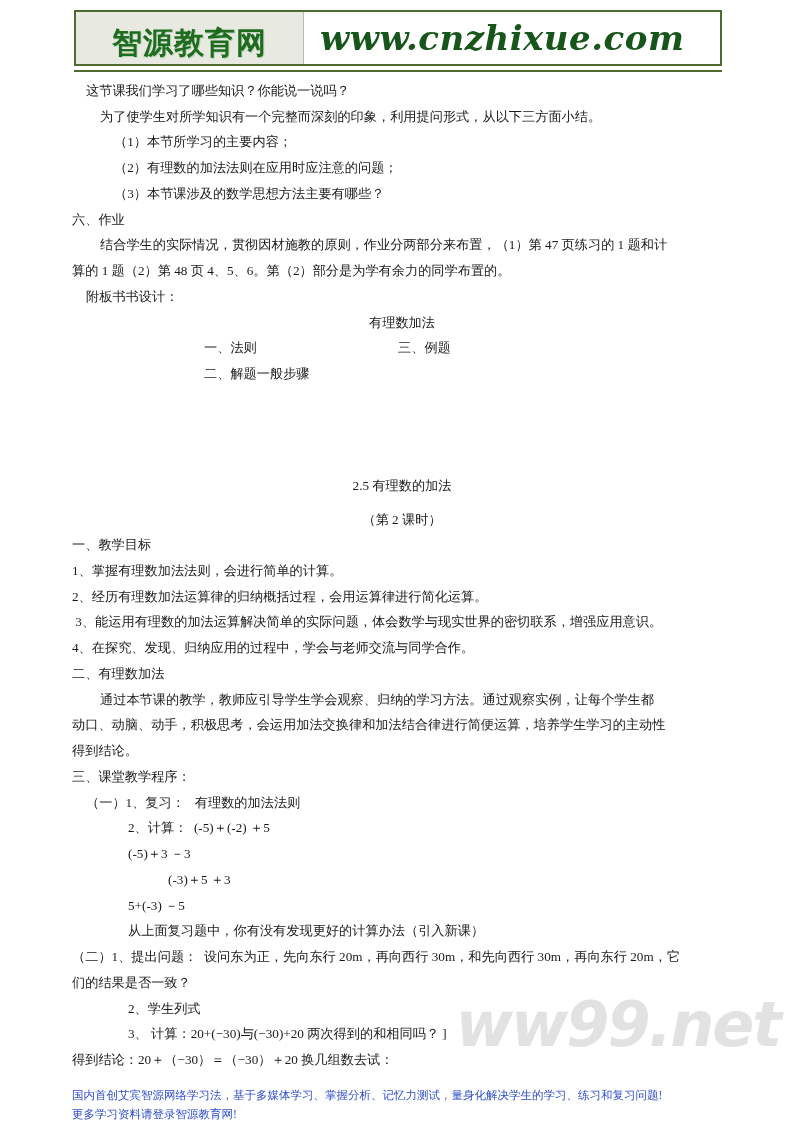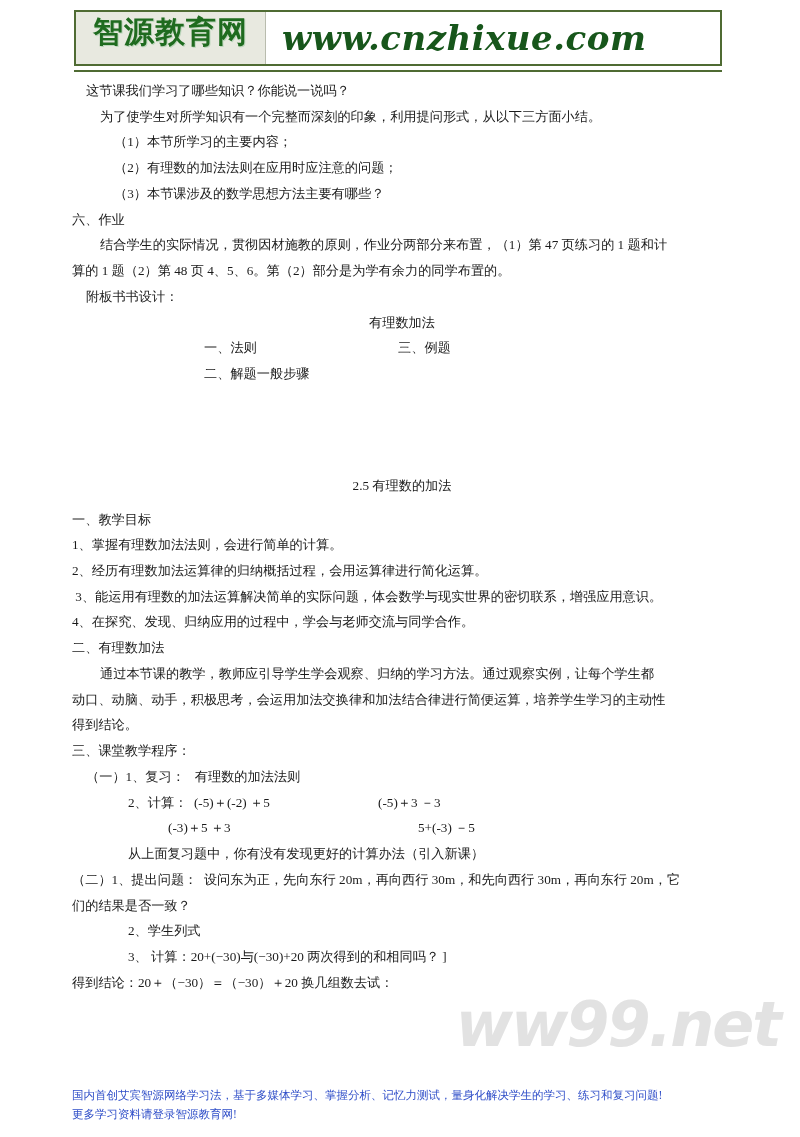--- a/index.html
+++ b/index.html
@@ -28,25 +28,25 @@
     left: 74px;
     width: 648px;
     height: 56px;
     border: 2px solid #4f6b33;
     background: #ffffff;
     box-sizing: border-box;
     display: flex;
     align-items: stretch;
   }
   .banner-logo {
-    width: 190px;
+    width: 228px;
     background: #e8e9e0;
     border-right: 1px solid #b9bcae;
     display: flex;
-    align-items: flex-start;
+    align-items: flex-end;
     justify-content: center;
     box-sizing: border-box;
   }
   .banner-logo-text {
     font-family: "DejaVu Sans", sans-serif;
     font-weight: bold;
     font-size: 30px;
     letter-spacing: 1px;
     color: #1f6b1f;
     text-shadow: 1px 1px 0 #bcd6bc;
@@ -102,20 +102,21 @@
     display: flex;
     padding-left: 132px;
     gap: 14px;
   }
   .two-col .c1 { width: 180px; }
   .two-col .c2 { width: 200px; }
 
   .calc-row {
     display: flex;
     padding-left: 56px;
+    flex-direction: column;
   }
   .calc-row .c1 { width: 250px; }
   .calc-row .c2 { flex: 1; }
 
   
   .watermark {
     position: absolute;
     right: 20px;
     bottom: 76px;
     font-family: "DejaVu Sans", sans-serif;
@@ -176,20 +177,21 @@
       <div class="two-col">
         <div class="c1 ln">二、解题一般步骤</div>
         <div class="c2 ln"></div>
       </div>
     </div>
 
     <div class="gap-lg"></div>
 
     <div class="ln center">2.5 有理数的加法</div>
     <div class="gap-sm"></div>
+    <div class="ln center">（第 2 课时）</div>
 
     <div>
       <div class="ln">一、教学目标</div>
       <div class="ln">1、掌握有理数加法法则，会进行简单的计算。</div>
       <div class="ln">2、经历有理数加法运算律的归纳概括过程，会用运算律进行简化运算。</div>
       <div class="ln"> 3、能运用有理数的加法运算解决简单的实际问题，体会数学与现实世界的密切联系，增强应用意识。</div>
       <div class="ln">4、在探究、发现、归纳应用的过程中，学会与老师交流与同学合作。</div>
       <div class="ln">二、有理数加法</div>
       <div class="ln ind-2em">通过本节课的教学，教师应引导学生学会观察、归纳的学习方法。通过观察实例，让每个学生都</div>
       <div class="ln">动口、动脑、动手，积极思考，会运用加法交换律和加法结合律进行简便运算，培养学生学习的主动性</div>

